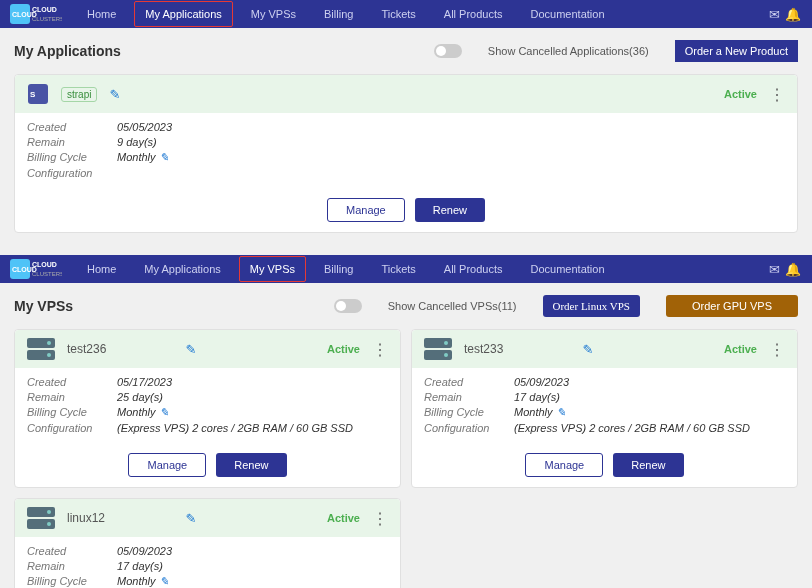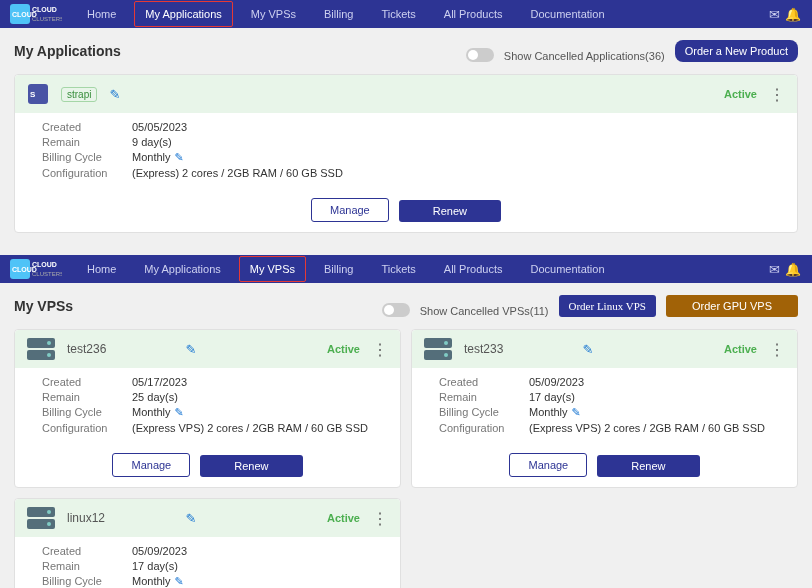--- a/index.html
+++ b/index.html
@@ -63,22 +63,22 @@
       justify-content: space-between;
       margin-bottom: 12px;
     }
     .page-title {
       font-size: 14px;
       font-weight: bold;
       color: #333;
     }
     .header-right {
       display: flex;
-      align-items: flex-end;
-      gap: 10px;
+      align-items: center;
+      gap: 26px;
     }
     .toggle-label {
       font-size: 11px;
       color: #555;
     }
     .toggle-switch {
       width: 28px;
       height: 14px;
       background: #ccc;
       border-radius: 7px;
@@ -94,21 +94,21 @@
       background: #fff;
       border-radius: 50%;
       top: 2px;
       left: 2px;
     }
     .btn-order {
       background: #2d3494;
       color: #fff;
       border: none;
       padding: 5px 10px;
-      border-radius: 8px;
+      border-radius: 0;
       font-size: 11px;
       cursor: pointer;
       white-space: nowrap;
     }
     .btn-order-green {
       background: #2d3494;
       color: #fff;
       border: none;
       padding: 5px 10px;
       border-radius: 3px;
@@ -157,21 +157,22 @@
       color: #4caf50;
       font-size: 11px;
       font-weight: bold;
     }
     .card-menu {
       color: #666;
       font-size: 16px;
       cursor: pointer;
     }
     .card-body {
-      padding: 8px 27px;
+      padding: 8px 12px;
+      font-style: italic;
     }
     .card-row {
       display: flex;
       margin-bottom: 3px;
       font-size: 11px;
     }
     .card-row-label {
       color: #777;
       width: 90px;
       flex-shrink: 0;
@@ -183,36 +184,35 @@
       color: #1976d2;
       font-size: 11px;
       margin-left: 4px;
       cursor: pointer;
     }
     .card-actions {
       display: flex;
       gap: 10px;
       padding: 8px 12px 10px;
       justify-content: center;
-      align-items: flex-end;
     }
     .btn-manage {
       border: 1px solid #2d3494;
       background: #fff;
       color: #2d3494;
       padding: 5px 18px;
       border-radius: 3px;
       font-size: 11px;
       cursor: pointer;
     }
     .btn-renew {
       background: #2d3494;
       color: #fff;
       border: none;
-      padding: 5px 34px;
+      padding: 5px 18px;
       border-radius: 3px;
       font-size: 11px;
       cursor: pointer;
     }
 
     
     .cards-grid {
       display: grid;
       grid-template-columns: 1fr 1fr;
       gap: 10px;
@@ -290,21 +290,20 @@
         <span class="card-row-label">Remain</span>
         <span class="card-row-value">9 day(s)</span>
       </div>
       <div class="card-row">
         <span class="card-row-label">Billing Cycle</span>
         <span class="card-row-value">Monthly</span>
         <span class="inline-edit">✎</span>
       </div>
       <div class="card-row">
         <span class="card-row-label">Configuration</span>
-        <span class="card-row-value">(Express) 2 cores / 2GB RAM / 60 GB SSD</span>
       </div>
     </div>
     <div class="card-actions">
       <button class="btn-manage">Manage</button>
       <button class="btn-renew">Renew</button>
     </div>
   </div>
 </div>
 
 <nav class="navbar">

